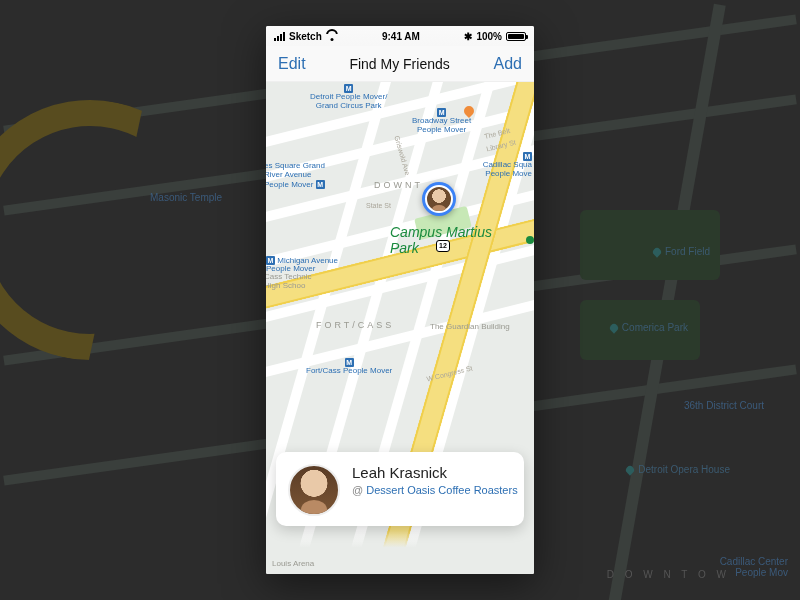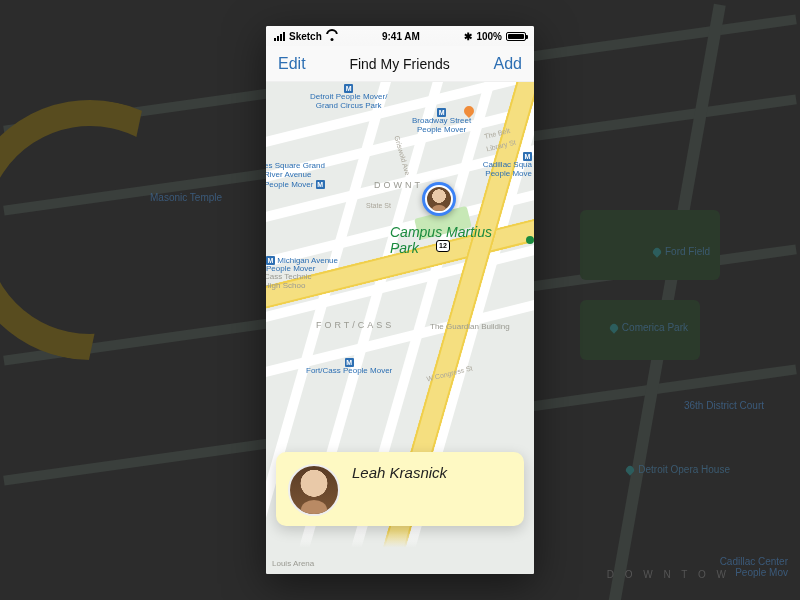--- a/index.html
+++ b/index.html
@@ -174,23 +174,23 @@
     position:relative; overflow:hidden;
   }
   .friend-pin .avatar-sm::after{
     content:""; position:absolute; left:20%; right:20%; bottom:-4px; height:40%;
     background:#b98a64; border-radius:50% 50% 0 0;
   }
 
   
   .friend-card {
     position:absolute; left:10px; right:10px; bottom:48px;
-    background:#fef9c3; border-radius:10px; padding:12px 12px 10px 12px;
+    background:#ffffff; border-radius:10px; padding:12px 12px 10px 12px;
     box-shadow:0 4px 14px rgba(0,0,0,0.18);
-    display:flex; gap:12px;font-style:italic;
+    display:flex; gap:12px;
   }
   .avatar-lg {
     width:52px; height:52px; border-radius:50%; flex:0 0 52px;
     background:
       radial-gradient(circle at 50% 36%, #e9c9a8 0 34%, transparent 35%),
       linear-gradient(#5a3c26,#7a5434);
     border:2px solid #eee; position:relative; overflow:hidden;
   }
   .avatar-lg::after{
     content:""; position:absolute; left:22%; right:22%; bottom:-6px; height:42%;
@@ -329,17 +329,21 @@
       <div class="avatar-sm"></div>
     </div>
 
     <div class="bottom-strip"></div>
     <div class="arena">Louis Arena</div>
 
     <div class="friend-card">
       <div class="avatar-lg"></div>
       <div class="card-body">
         <div class="friend-name">Leah Krasnick</div>
+        <div class="friend-loc">
+          <span class="at">@</span>
+          <span class="place">Dessert Oasis Coffee Roasters</span>
+        </div>
       </div>
     </div>
   </div>
 
 </div>
 
 </body></html>

